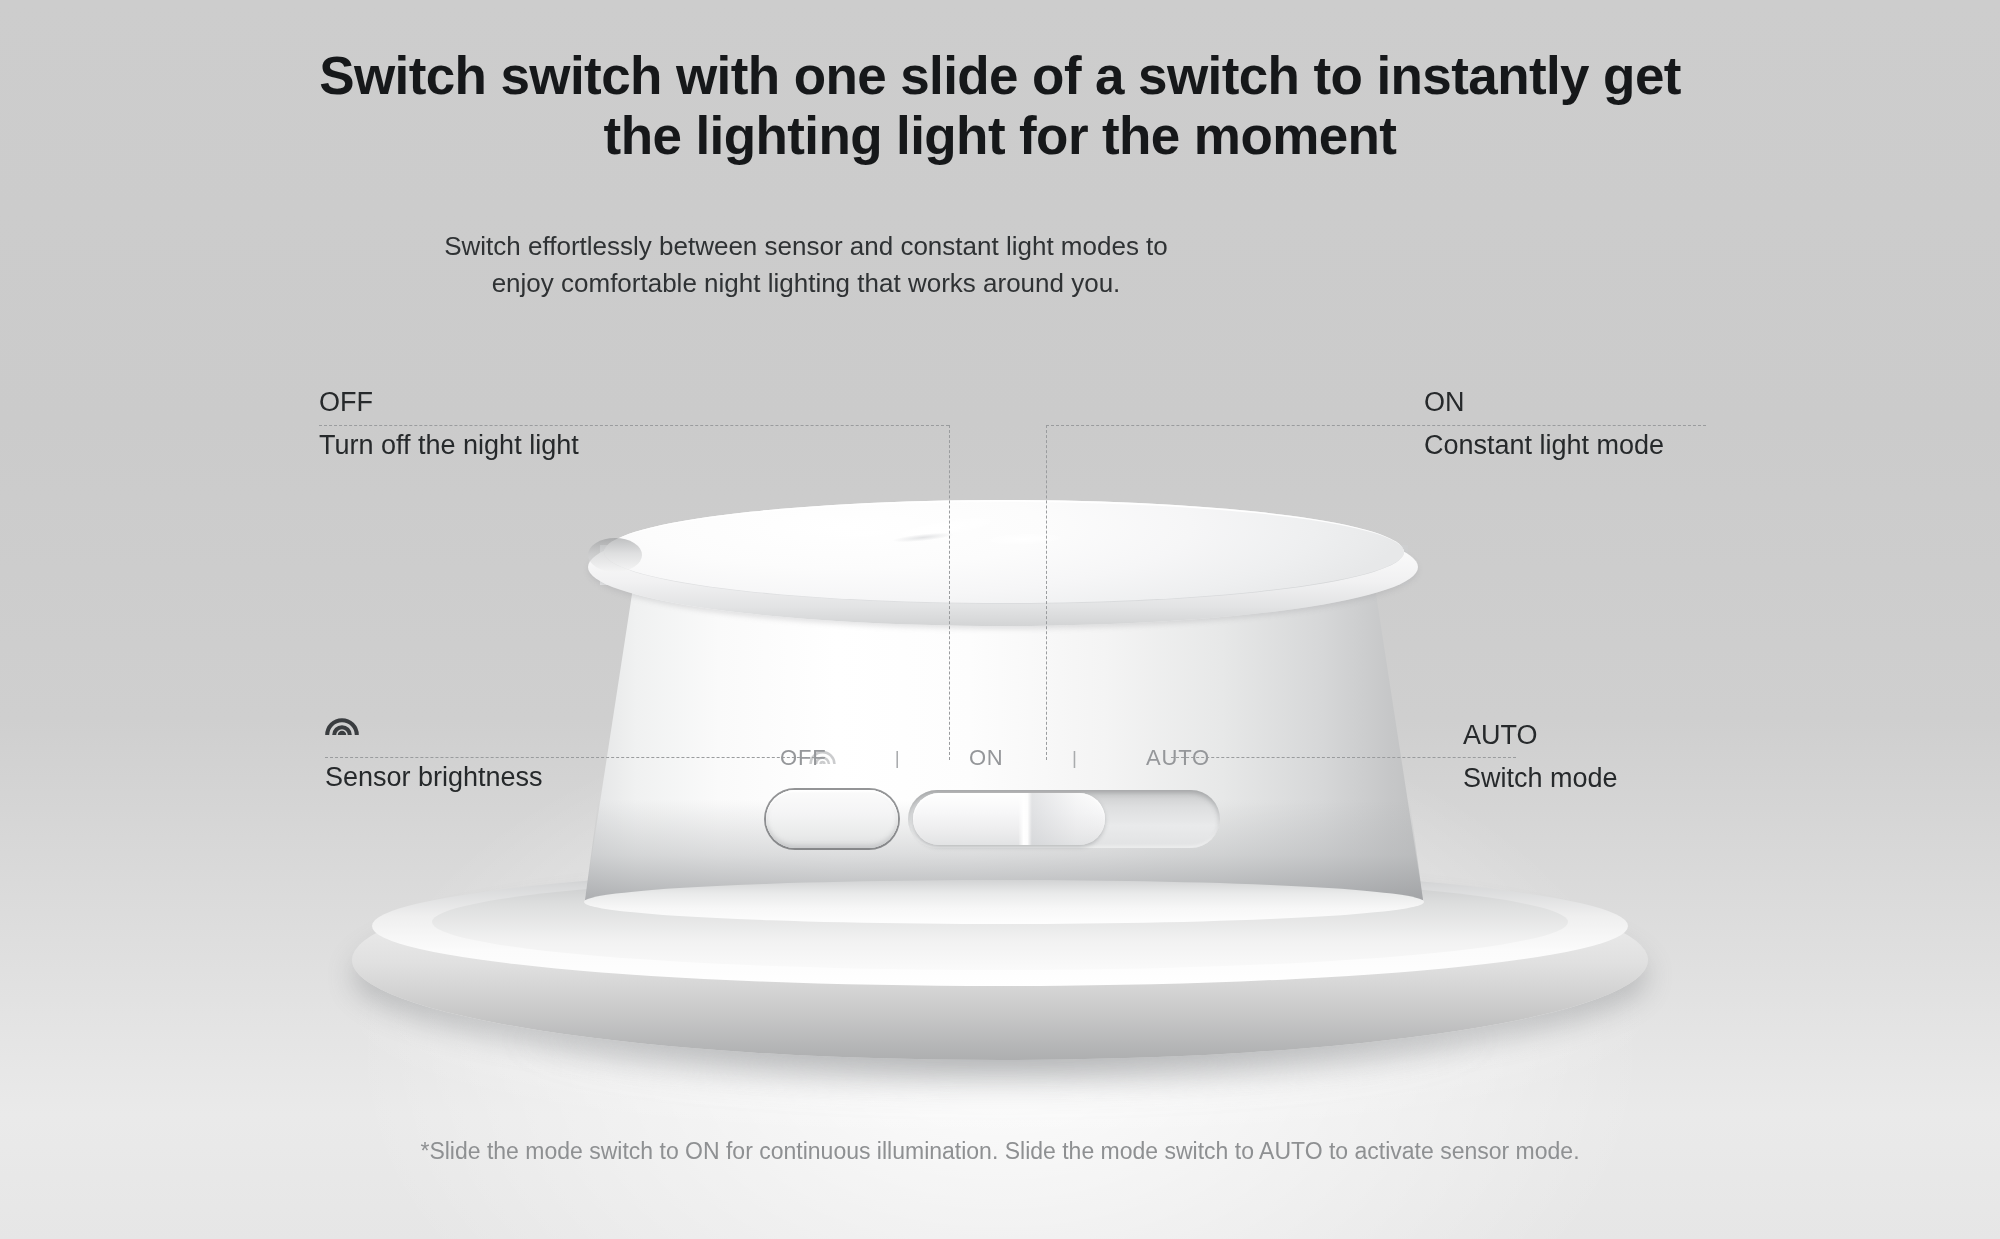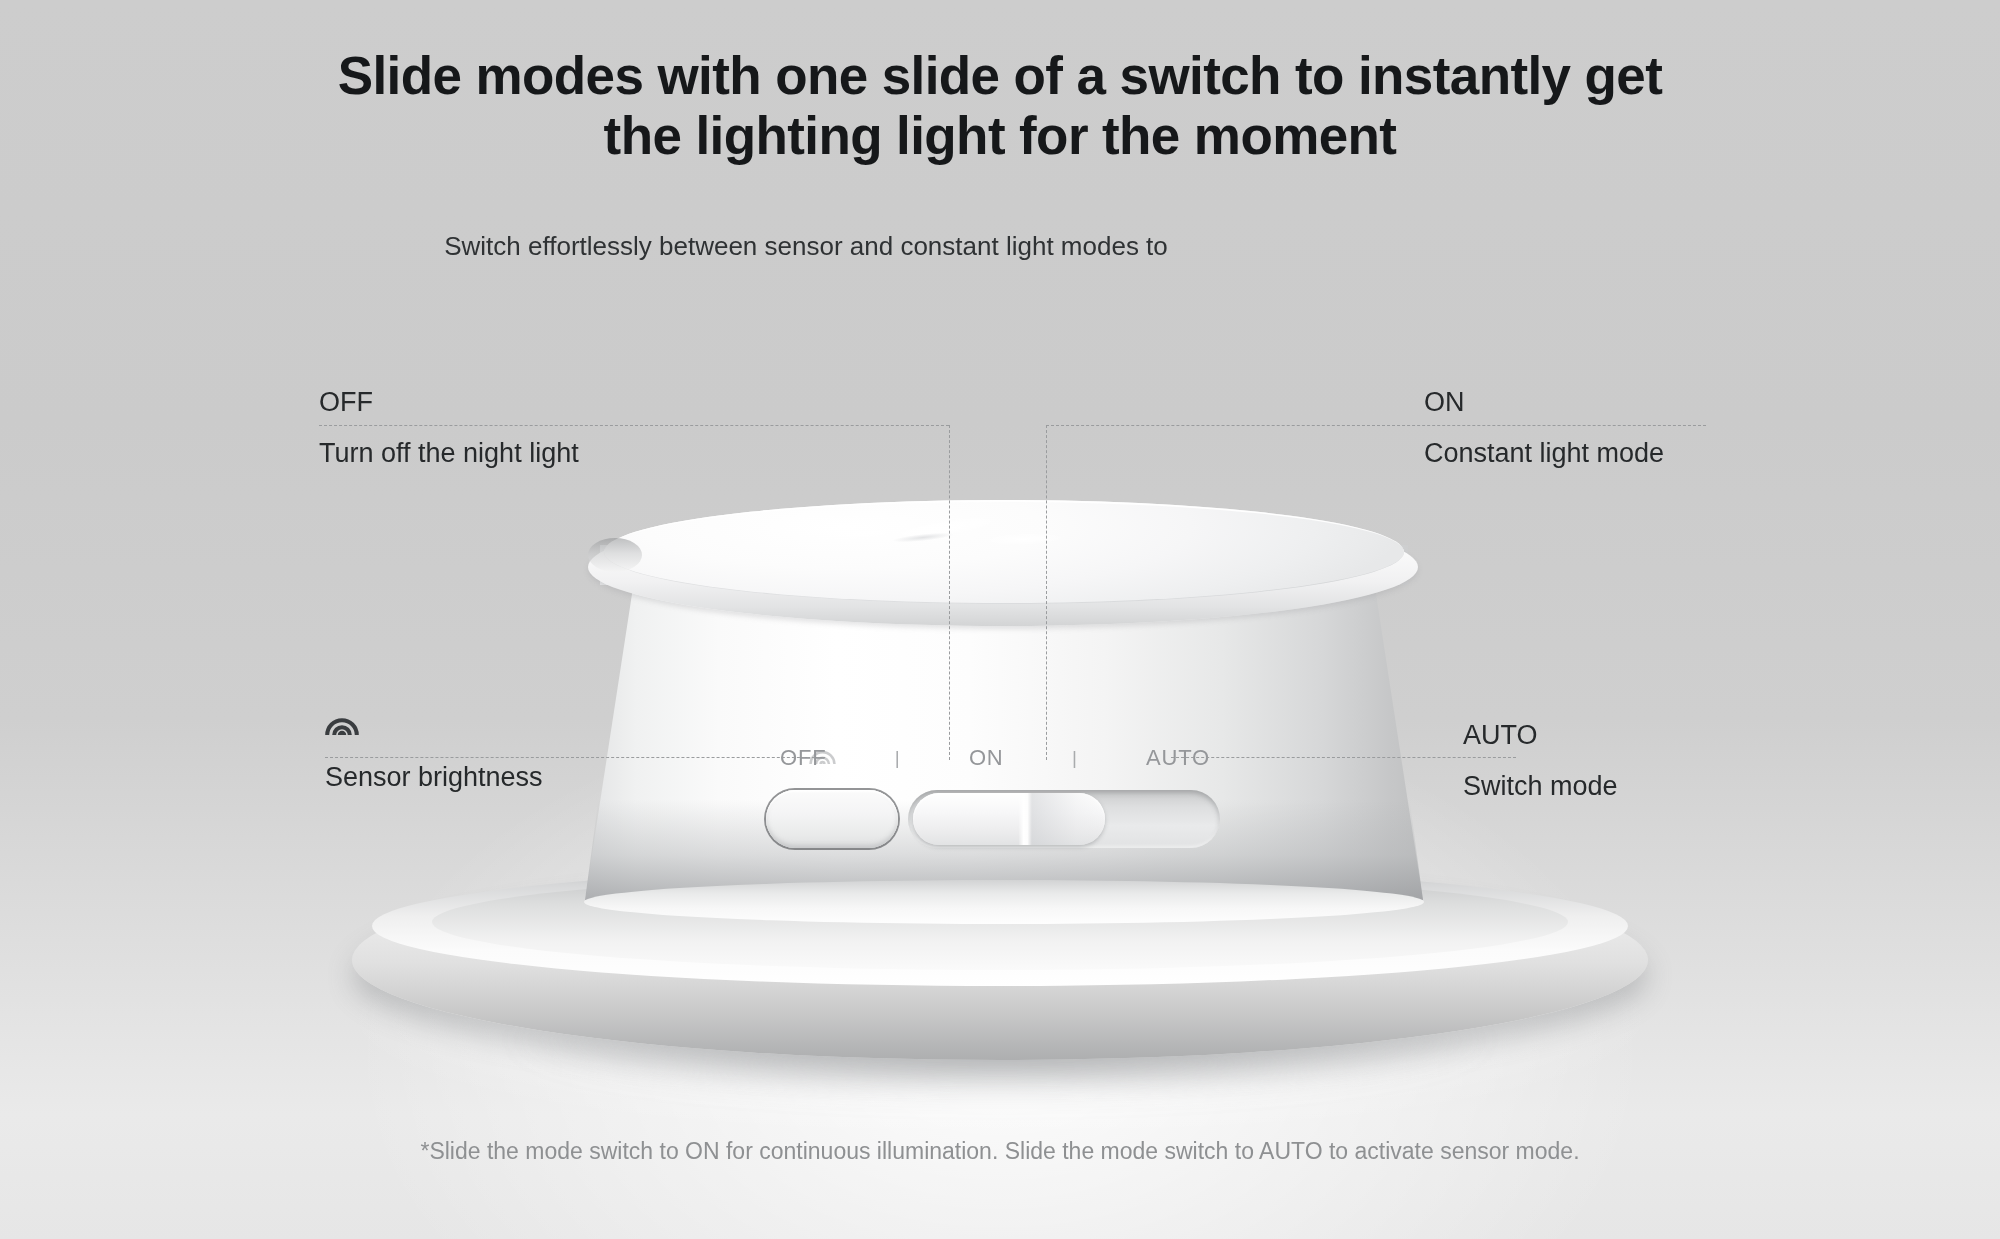--- a/index.html
+++ b/index.html
@@ -38,21 +38,21 @@
     font-size:23px; font-weight:400; color:#8e9092;
   }
 
   
   .callout { position:absolute; z-index:30; }
   .callout .ttl {
     font-size:27px; font-weight:400; color:#26292b;
     line-height:1.0; white-space:nowrap;
   }
   .callout .sub {
-    margin-top:24px;
+    margin-top:16px;
     font-size:27px; font-weight:400; color:#26292b;
     line-height:1.0; white-space:nowrap;
   }
 
   #callout-off  { left:319px; top:389px; }
   #callout-on   { left:1424px; top:389px; }
   #callout-bright { left:325px; top:764px; }
   #callout-auto { left:1463px; top:722px; }
 
   .bright-icon {
@@ -242,26 +242,27 @@
     background:radial-gradient(ellipse 50% 50% at 50% 40%, rgba(255,255,255,0.75) 0%, rgba(255,255,255,0.25) 55%, rgba(255,255,255,0) 80%);
     z-index:2;
   }
 </style>
 </head>
 <body>
 
 <div id="stage">
 
   <h1 class="headline">
-    <span>Slide modes with one slide of a switch to instantly get</span><br>
+    <span>Switch switch with one slide of a switch to instantly get</span><br>
     <span>the lighting light for the moment</span>
   </h1>
 
   <p class="subhead">
     <span>Switch effortlessly between sensor and constant light modes to</span><br>
+    <span>enjoy comfortable night lighting that works around you.</span>
   </p>
 
   <div class="floor-glow"></div>
 
   <div class="dash-h" id="lead-top-h-left"></div>
   <div class="dash-h" id="lead-top-h-right"></div>
   <div class="dash-v" id="lead-v-off"></div>
   <div class="dash-v" id="lead-v-on"></div>
   <div class="dash-h" id="lead-bright-h"></div>
   <div class="dash-h" id="lead-auto-h"></div>

